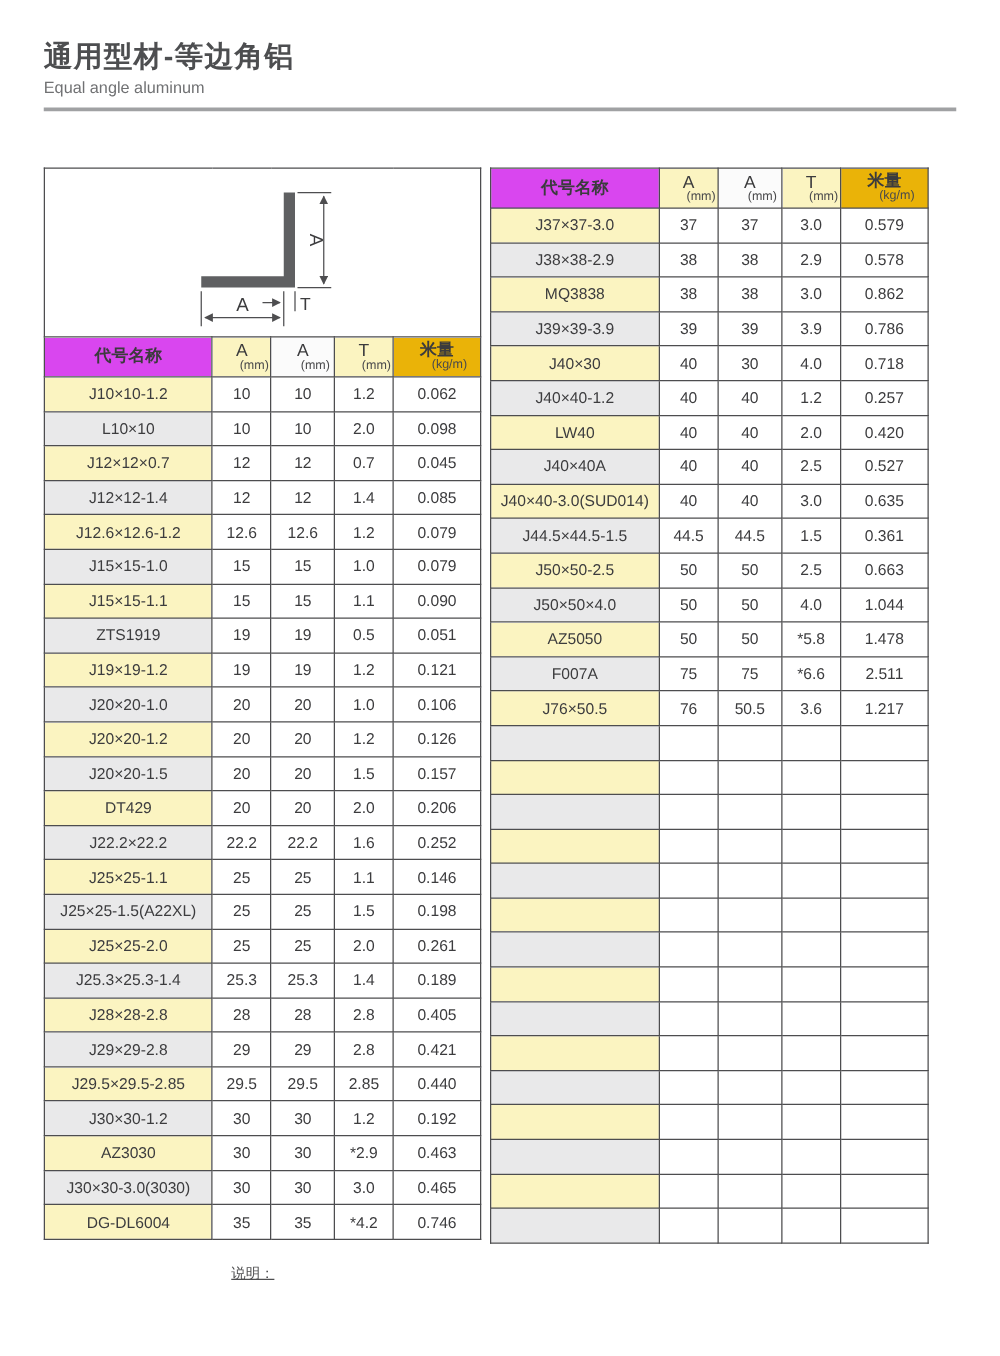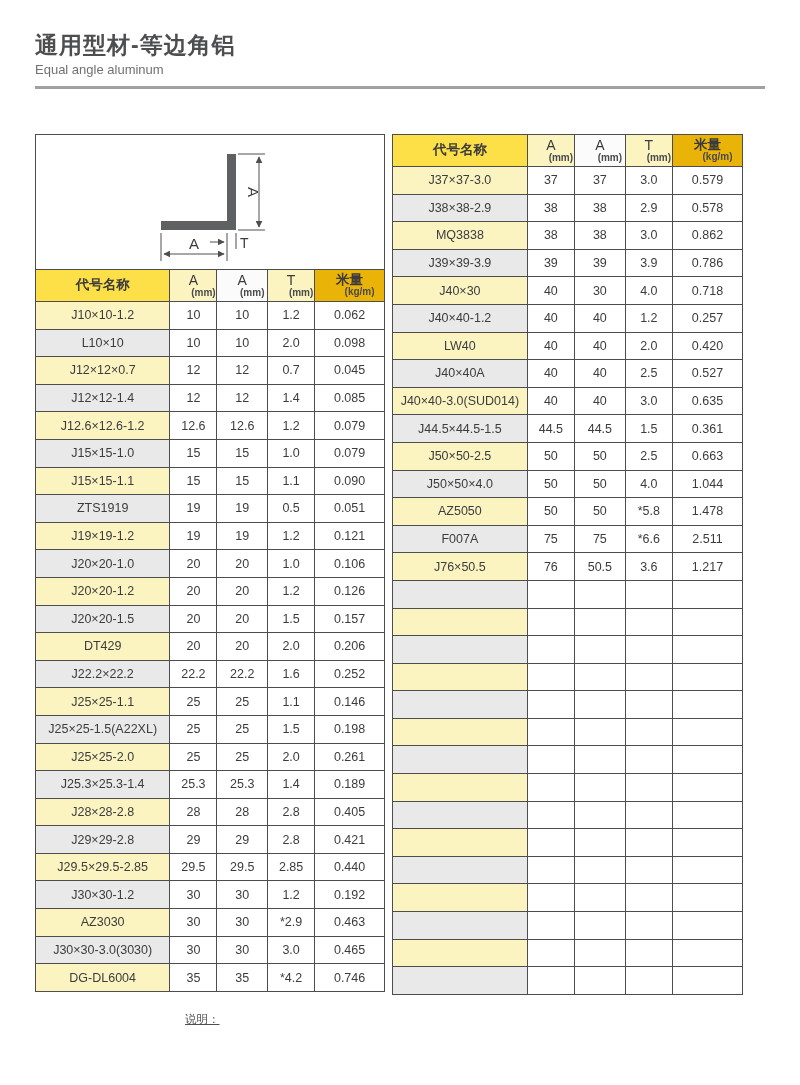--- a/index.html
+++ b/index.html
@@ -28,22 +28,22 @@
     text-align:center; vertical-align:middle;
     padding:0; overflow:hidden; white-space:nowrap;
     font-size:12.5px; color:#3c3c3e; font-weight:normal;
   }
   col.w0{width:38.5%} col.w1{width:13.5%} col.w2{width:14.5%} col.w3{width:13.5%} col.w4{width:20%}
 
   
   .header-row th { height:31px; line-height:1.05; }
   .h-main { font-size:13.5px; color:#3b3b3d; font-weight:bold; }
   .header-row th.h1 .h-main, .header-row th.h2 .h-main, .header-row th.h3 .h-main { font-weight:normal; font-size:14px; }
-  .h-sub  { font-size:10px; color:#4a4a4c; font-weight:bold;padding-left:20px; }
-  .header-row th.h0 { background:#fde047; }
+  .h-sub  { font-size:10px; color:#4a4a4c; font-weight:normal;padding-left:20px; }
+  .header-row th.h0 { background:#d946ef; }
   .header-row th.h1 { background:#fbf4c1; }
   .header-row th.h2 { background:#fbfbfb; }
   .header-row th.h3 { background:#fbf4c1; }
   .header-row th.h4 { background:#eab308; }
 
   
   .spec-table tbody td { height:26.6px; background:#ffffff; }
   .spec-table tbody tr:nth-child(odd)  td.c0 { background:#fbf4c1; }
   .spec-table tbody tr:nth-child(even) td.c0 { background:#e9e9ea; }
 

